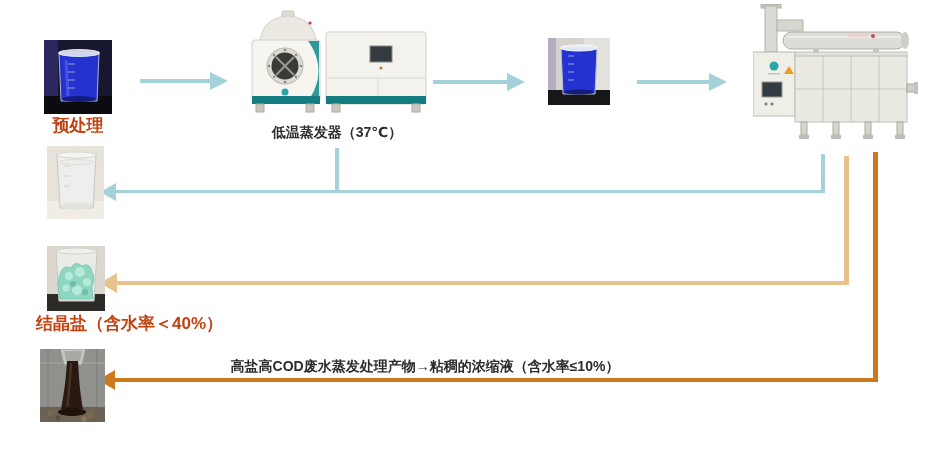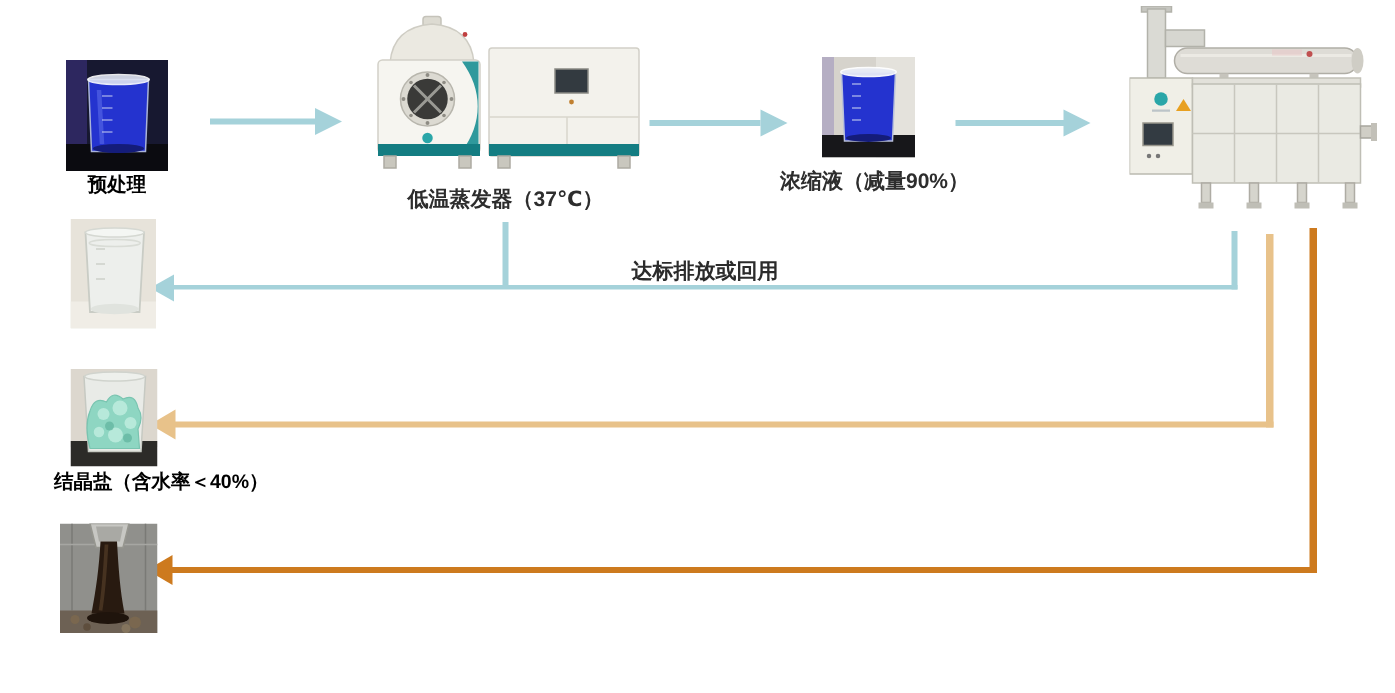--- a/index.html
+++ b/index.html
@@ -1,21 +1,21 @@
 <!DOCTYPE html>
 <html><head>
 <meta charset="utf-8">
 <style>
   html,body{margin:0;padding:0;background:#ffffff;}
   #stage{
     position:relative;width:930px;height:462px;background:#ffffff;overflow:hidden;
     font-family:"Liberation Sans","DejaVu Sans",sans-serif;color:#2d2d2d;
   }
   .abs{position:absolute;}
-  .caption{font-weight:bold;font-size:13px;color:#000000;line-height:1.15;}
+  .caption{font-weight:bold;font-size:17px;color:#c2410c;line-height:1.15;}
   .machine-label{font-weight:bold;font-size:14px;color:#2d2d2d;text-align:center;}
   .arrow-label{font-weight:bold;font-size:14px;color:#2b2b2b;text-align:center;white-space:nowrap;}
   .center{text-align:center;}
   
   .blue-line{background:#a5d2da;}
   .tan-line{background:#e8c28a;}
   .orange-line{background:#cd7a1e;}
   .head-right-blue{width:0;height:0;border-top:9px solid transparent;border-bottom:9px solid transparent;border-left:18px solid #a5d2da;}
   .head-left-blue{width:0;height:0;border-top:9px solid transparent;border-bottom:9px solid transparent;border-right:16px solid #a5d2da;}
   .head-left-tan{width:0;height:0;border-top:10px solid transparent;border-bottom:10px solid transparent;border-right:17px solid #e8c28a;}
@@ -104,21 +104,20 @@
     <path d="M13,10 L15,56 L47,56 L49,10 Z" fill="#2433cf" stroke="#b8c0da" stroke-width="1"></path>
     <g stroke="#cdd4f0" stroke-width="1" opacity="0.7">
       <line x1="20" y1="18" x2="26" y2="18"></line>
         <line x1="20" y1="26" x2="26" y2="26"></line>
       <line x1="20" y1="34" x2="26" y2="34"></line>
         <line x1="20" y1="42" x2="26" y2="42"></line>
     </g>
     <ellipse cx="31" cy="54" rx="15" ry="2.6" fill="#141c7a"></ellipse>
     <ellipse cx="31" cy="10" rx="18.5" ry="3" fill="#e8ecf6" opacity="0.95" stroke="#ffffff"></ellipse>
   </svg>
-  <div class="abs machine-label" style="left:518px;top:112px;width:130px">浓缩液（减量90%）</div>
 
   <div class="abs">
     <div class="abs blue-line" style="left:637px;top:80px;width:74px;height:4px"></div>
     <div class="abs head-right-blue" style="left:709px;top:73px"></div>
   </div>
 
   <svg class="abs" style="left:753px;top:4px" width="165" height="136" viewBox="0 0 165 136">
 
     <rect x="8" y="0" width="20" height="4" fill="#c6c6c0" stroke="#b2b2aa"></rect>
     <rect x="12" y="2" width="12" height="46" fill="#dadad4" stroke="#b2b2aa"></rect>
@@ -165,21 +164,20 @@
         <rect x="142" y="131" width="10" height="4"></rect>
     </g>
   </svg>
 
   <div class="abs blue-line" style="left:335px;top:148px;width:4px;height:44px"></div>
   <div class="abs blue-line" style="left:821px;top:154px;width:4px;height:39px"></div>
   <div class="abs">
     <div class="abs blue-line" style="left:114px;top:190px;width:711px;height:3px"></div>
     <div class="abs head-left-blue" style="left:100px;top:183px"></div>
   </div>
-  <div class="abs arrow-label" style="left:360px;top:172px;width:220px">达标排放或回用</div>
 
   <svg class="abs" style="left:47px;top:146px" width="57" height="73" viewBox="0 0 57 73">
     <rect x="0" y="0" width="57" height="73" fill="#e7e3da"></rect>
     <rect x="0" y="55" width="57" height="18" fill="#f0ede6"></rect>
     <path d="M10,9 L13,62 L46,62 L49,9 Z" fill="#edefec" stroke="#c9ccc5" stroke-width="1.2"></path>
     <ellipse cx="29.5" cy="60" rx="16" ry="3.5" fill="#e0e3de"></ellipse>
     <g stroke="#ccd0ca" stroke-width="1">
       <line x1="17" y1="20" x2="23" y2="20"></line>
         <line x1="17" y1="30" x2="23" y2="30"></line>
       <line x1="17" y1="40" x2="23" y2="40"></line>
@@ -212,20 +210,21 @@
     </g>
     <ellipse cx="29.5" cy="5" rx="20" ry="3" fill="#eef0ec" stroke="#d0d3cd"></ellipse>
   </svg>
   <div class="abs caption" style="left:36px;top:314px;width:240px">结晶盐（含水率＜40%）</div>
 
   <div class="abs orange-line" style="left:873px;top:152px;width:5px;height:230px"></div>
   <div class="abs">
     <div class="abs orange-line" style="left:112px;top:378px;width:766px;height:4px"></div>
     <div class="abs head-left-orange" style="left:98px;top:370px"></div>
   </div>
+  <div class="abs arrow-label" style="left:230px;top:358px;width:390px">高盐高COD废水蒸发处理产物→粘稠的浓缩液（含水率≤10%）</div>
 
   <svg class="abs" style="left:40px;top:349px" width="65" height="73" viewBox="0 0 65 73">
     <rect x="0" y="0" width="65" height="73" fill="#90908c"></rect>
     <line x1="8" y1="0" x2="8" y2="58" stroke="#7a7a76"></line>
     <line x1="57" y1="0" x2="57" y2="58" stroke="#7a7a76"></line>
     <line x1="0" y1="14" x2="65" y2="14" stroke="#a6a6a2"></line>
     <polygon points="20,0 46,0 42,16 24,16" fill="#c7c7c3" stroke="#96968f"></polygon>
     <polygon points="24,2 42,2 40,12 26,12" fill="#a9a9a4"></polygon>
     <rect x="0" y="58" width="65" height="15" fill="#6d6154"></rect>
     <path d="M27,12 C26,30 24,44 21,60 L43,60 C40,44 39,30 38,12 Z" fill="#281a10"></path>

